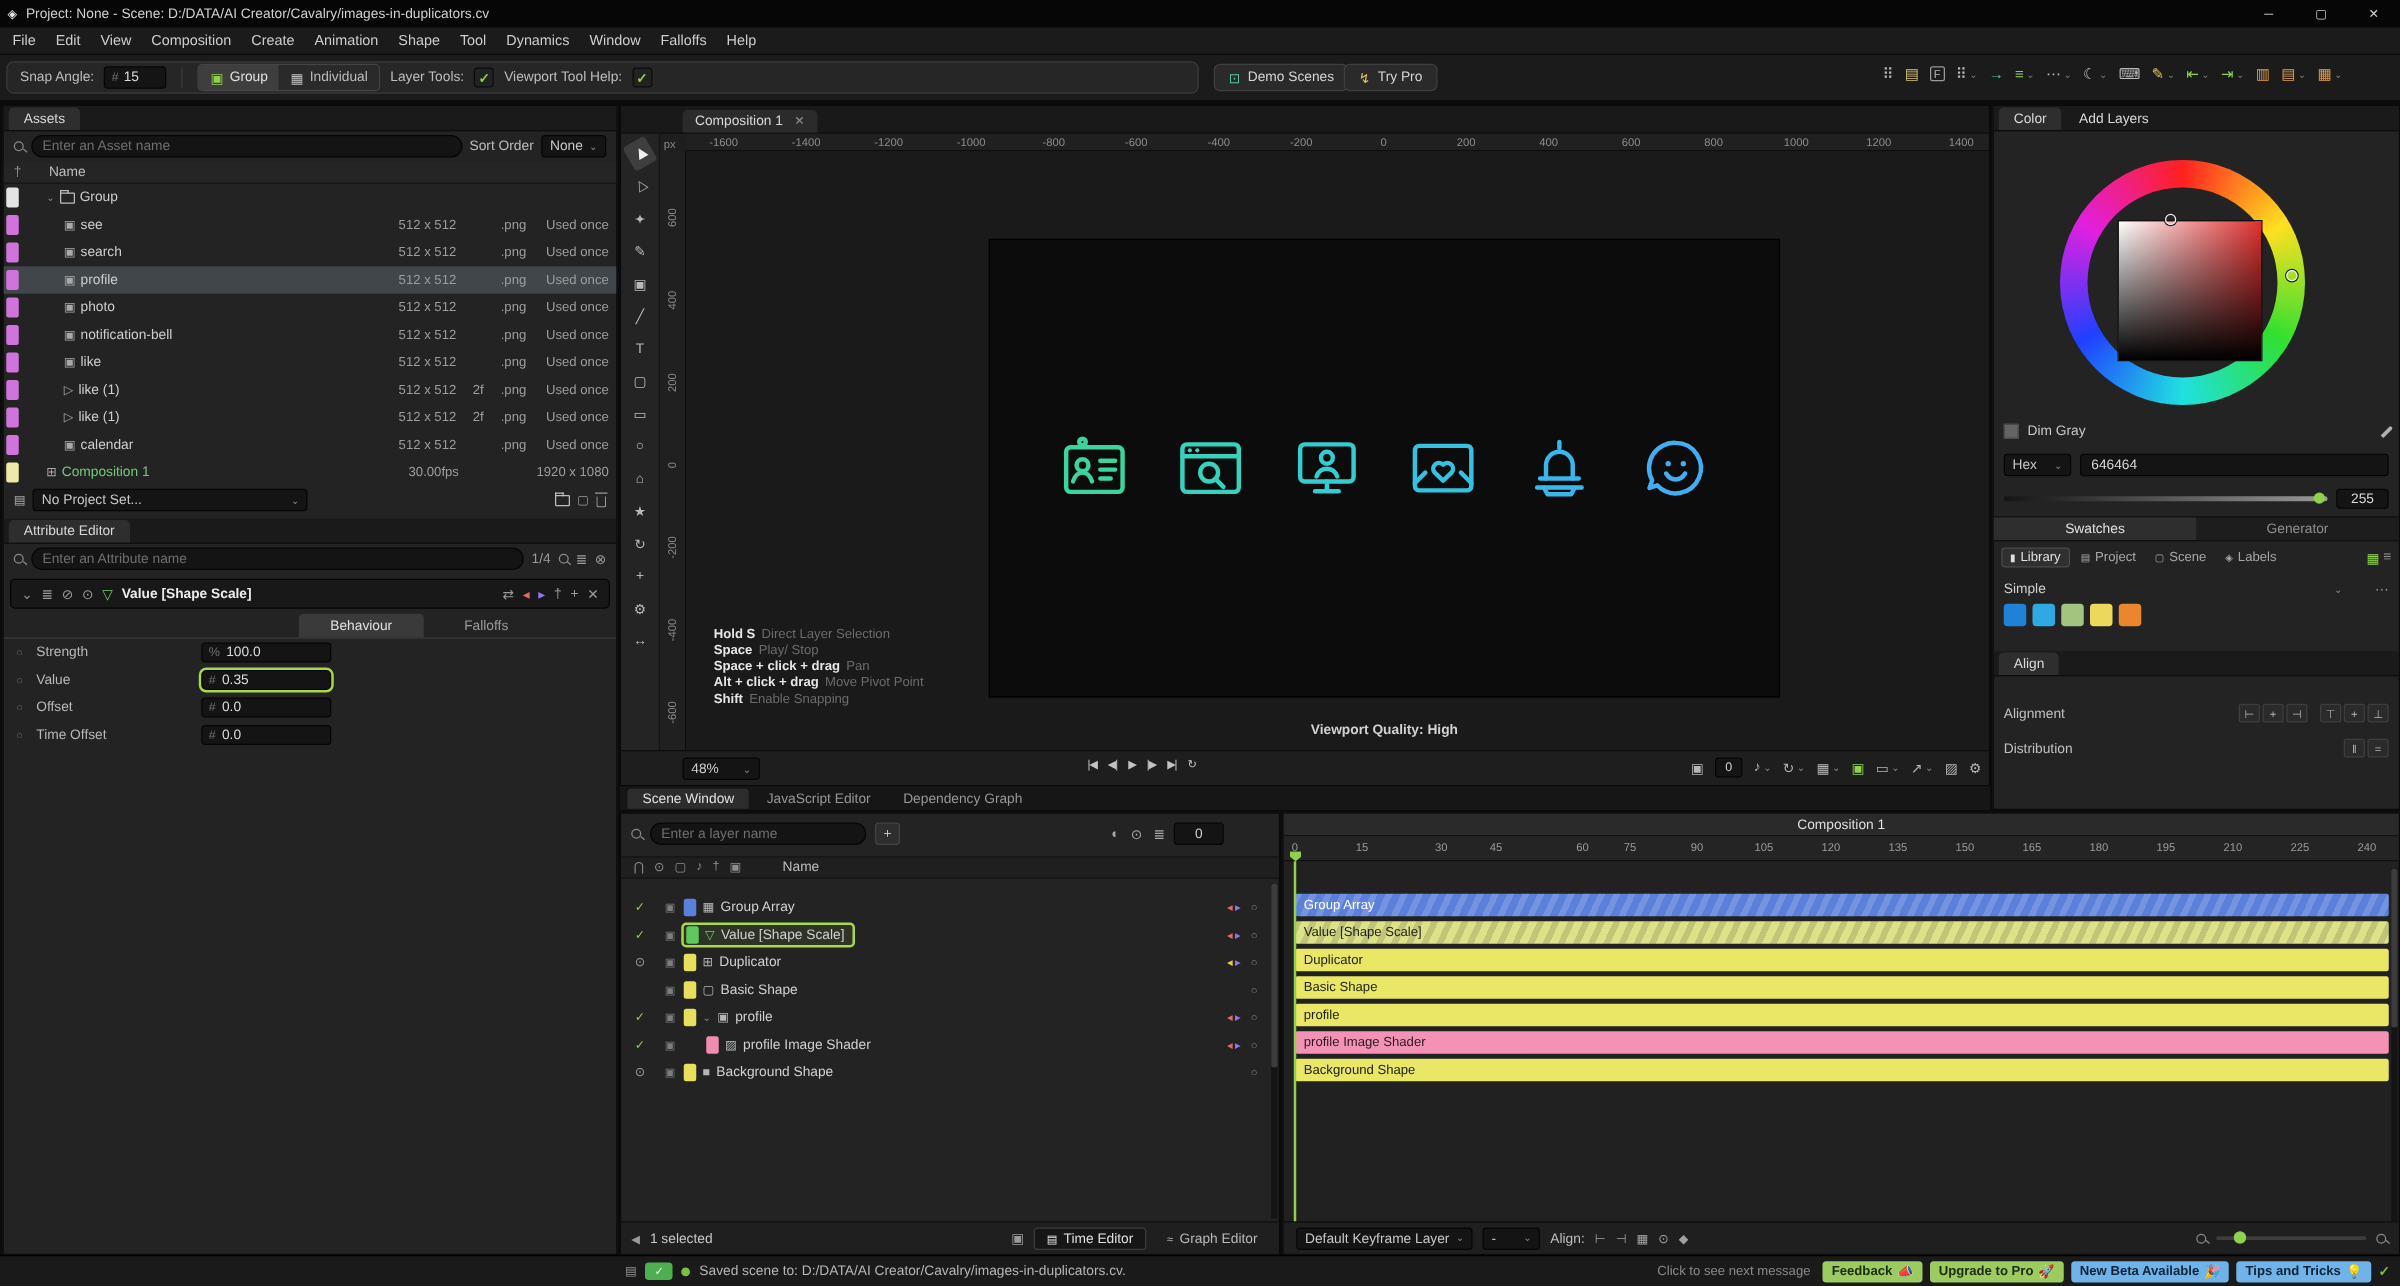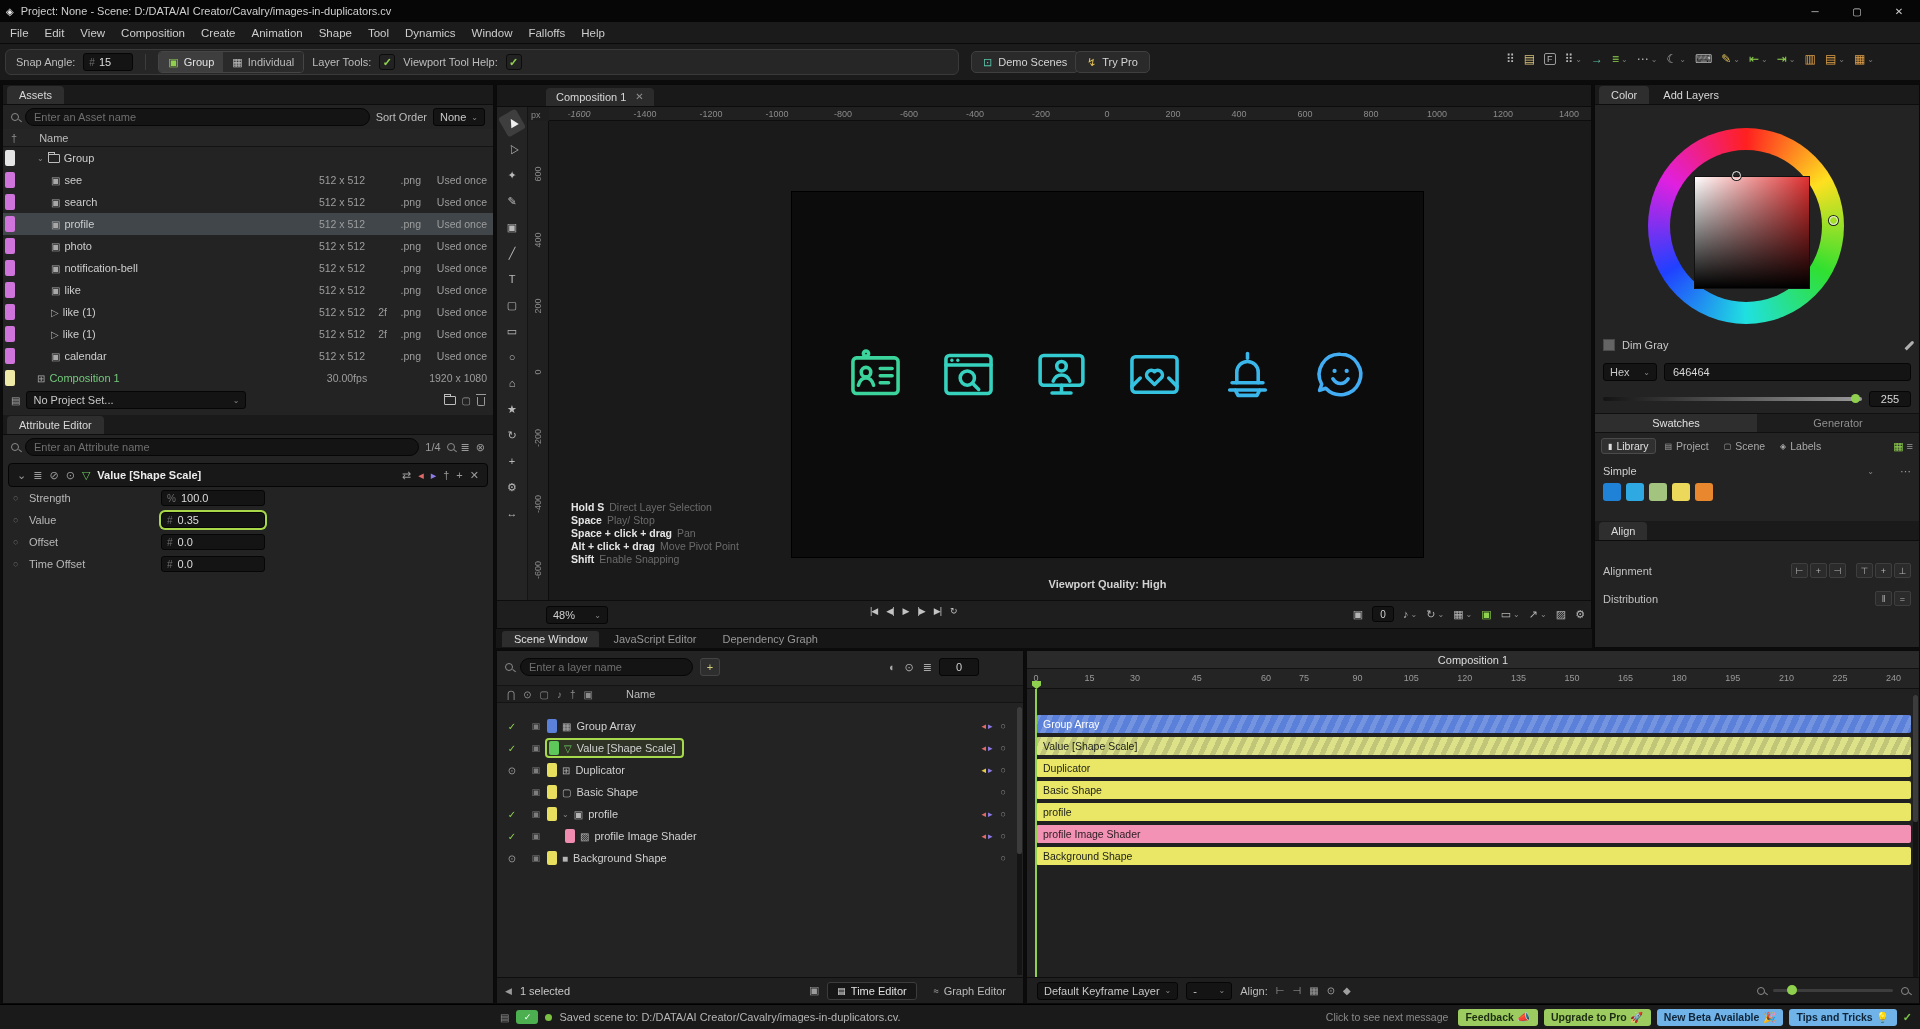--- a/index.html
+++ b/index.html
@@ -476,20 +476,27 @@
       <span style="flex:1"></span>
       <span id="attrRightIcons" style="display:flex;gap:7px;align-items:center">
           <span style="color: rgb(154, 154, 154);">⇄</span>
           <span style="color: rgb(224, 106, 106);">◂</span>
           <span style="color: rgb(142, 122, 232);">▸</span>
           <span style="color: rgb(154, 154, 154);">†</span>
           <span style="color: rgb(154, 154, 154);">+</span>
           <span style="color: rgb(154, 154, 154);">✕</span>
         </span>
     </div>
+    <div class="attr-tabs">
+      <span style="width:236px"></span>
+      <span id="attrTabs" style="display:flex">
+          <span class="attr-tab active">Behaviour</span>
+          <span class="attr-tab">Falloffs</span>
+        </span>
+    </div>
     <div id="attrRows">
         <div class="attrrow">
           <span class="keyc">○</span>
           <span class="attrlabel">Strength</span>
           <span class="vinput">
             <i class="pfx">%</i>
             <span>100.0</span>
           </span>
         </div>
         <div class="attrrow">
@@ -540,21 +547,21 @@
         <div class="tool">⌂</div>
         <div class="tool">★</div>
         <div class="tool">↻</div>
         <div class="tool">+</div>
         <div class="tool">⚙</div>
         <div class="tool">↔</div>
         <div class="tool-more">»</div>
       </div>
     <span class="corner">px</span>
     <div class="hruler" id="hruler">
-        <span class="hrl" style="left: 30px; font-style: italic;">-1600</span>
+        <span class="hrl" style="left: 30px;">-1600</span>
         <span class="hrl" style="left: 96px;">-1400</span>
         <span class="hrl" style="left: 162px;">-1200</span>
         <span class="hrl" style="left: 228px;">-1000</span>
         <span class="hrl" style="left: 294px;">-800</span>
         <span class="hrl" style="left: 360px;">-600</span>
         <span class="hrl" style="left: 426px;">-400</span>
         <span class="hrl" style="left: 492px;">-200</span>
         <span class="hrl" style="left: 558px;">0</span>
         <span class="hrl" style="left: 624px;">200</span>
         <span class="hrl" style="left: 690px;">400</span>
@@ -827,21 +834,21 @@
     </div>
   </div>
 
   <div class="panel timeline">
     <div class="tl-head">
         <span>Composition 1</span>
       </div>
     <div class="tl-ruler" id="tlRuler">
         <span class="trl" style="left: 9px;">0</span>
         <span class="trl" style="left: 62.6px;">15</span>
-        <span class="trl" style="left: 108px;">30</span>
+        <span class="trl" style="left: 126px;">30</span>
         <span class="trl" style="left: 169.8px;">45</span>
         <span class="trl" style="left: 214px; margin-left: 25px;">60</span>
         <span class="trl" style="left: 277px;">75</span>
         <span class="trl" style="left: 330.6px;">90</span>
         <span class="trl" style="left: 384.2px;">105</span>
         <span class="trl" style="left: 437.8px;">120</span>
         <span class="trl" style="left: 491.4px;">135</span>
         <span class="trl" style="left: 545px;">150</span>
         <span class="trl" style="left: 598.6px;">165</span>
         <span class="trl" style="left: 652.2px;">180</span>

